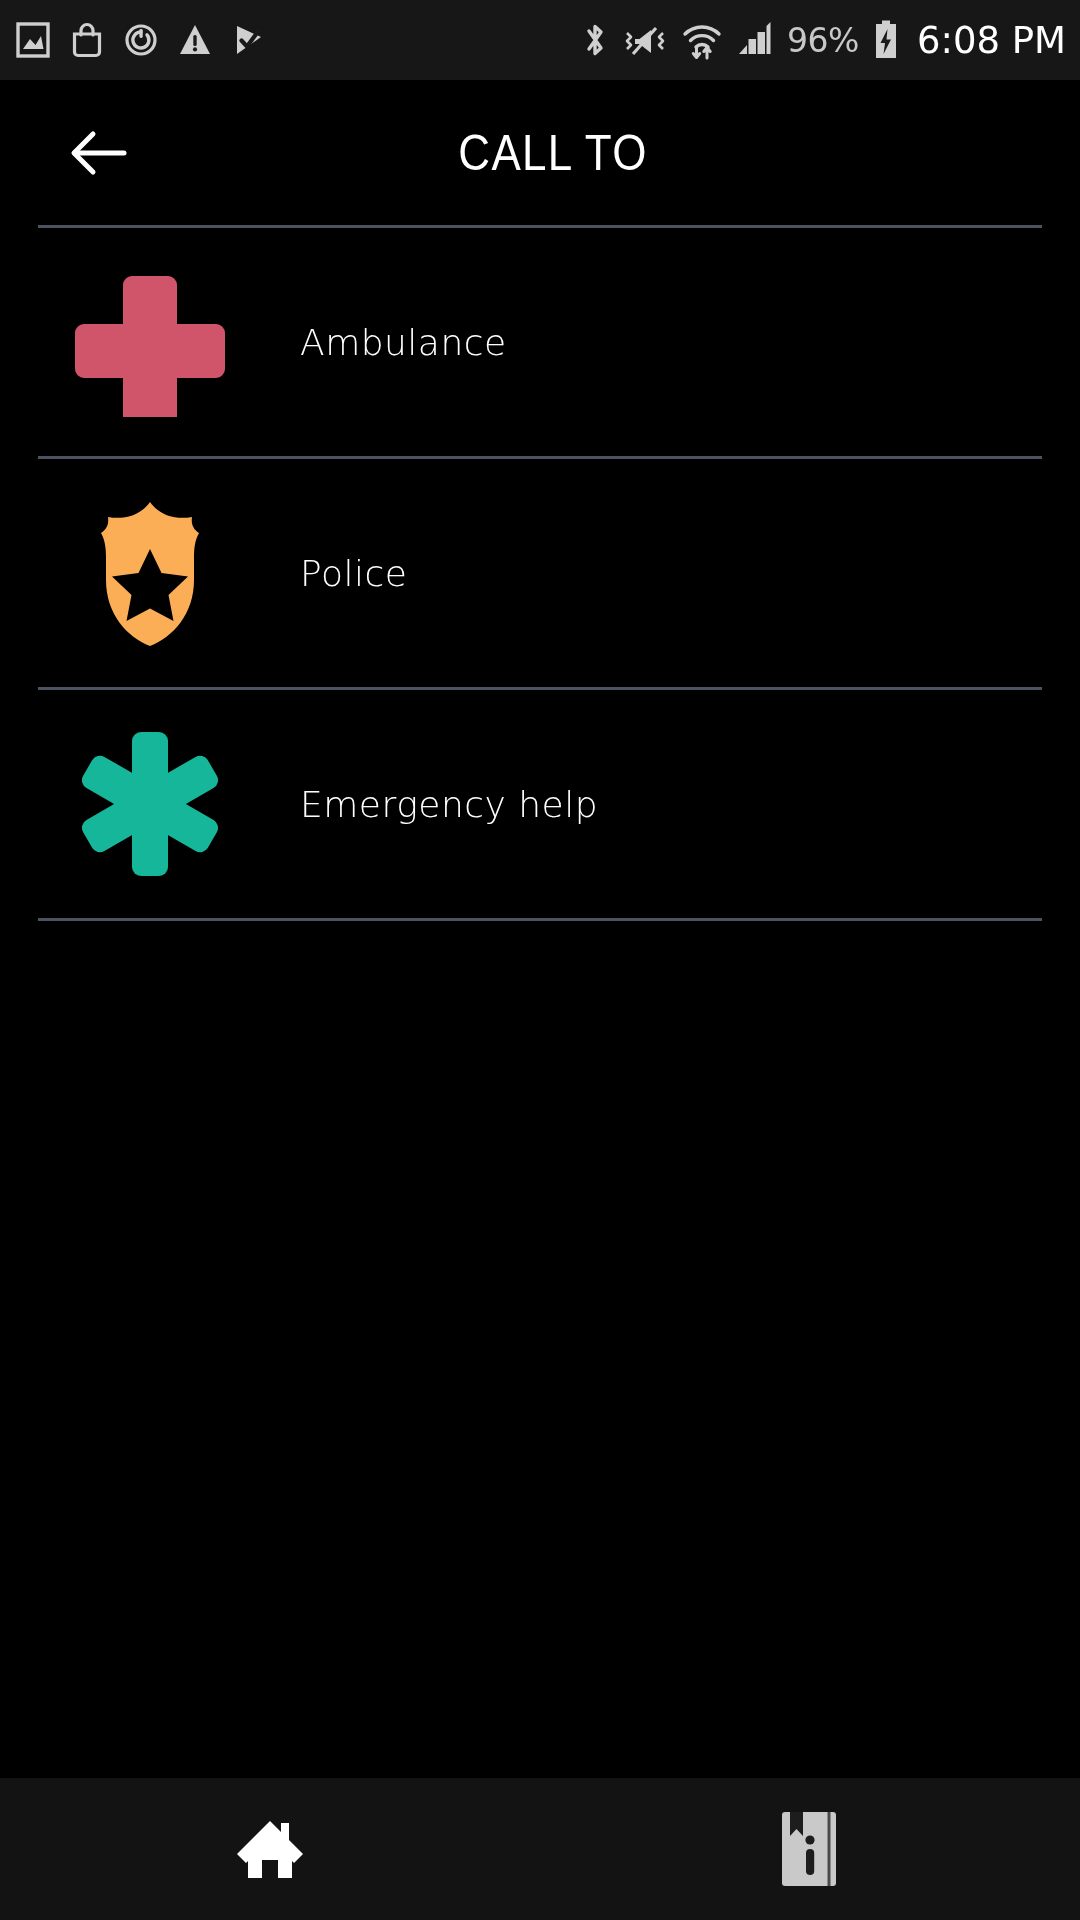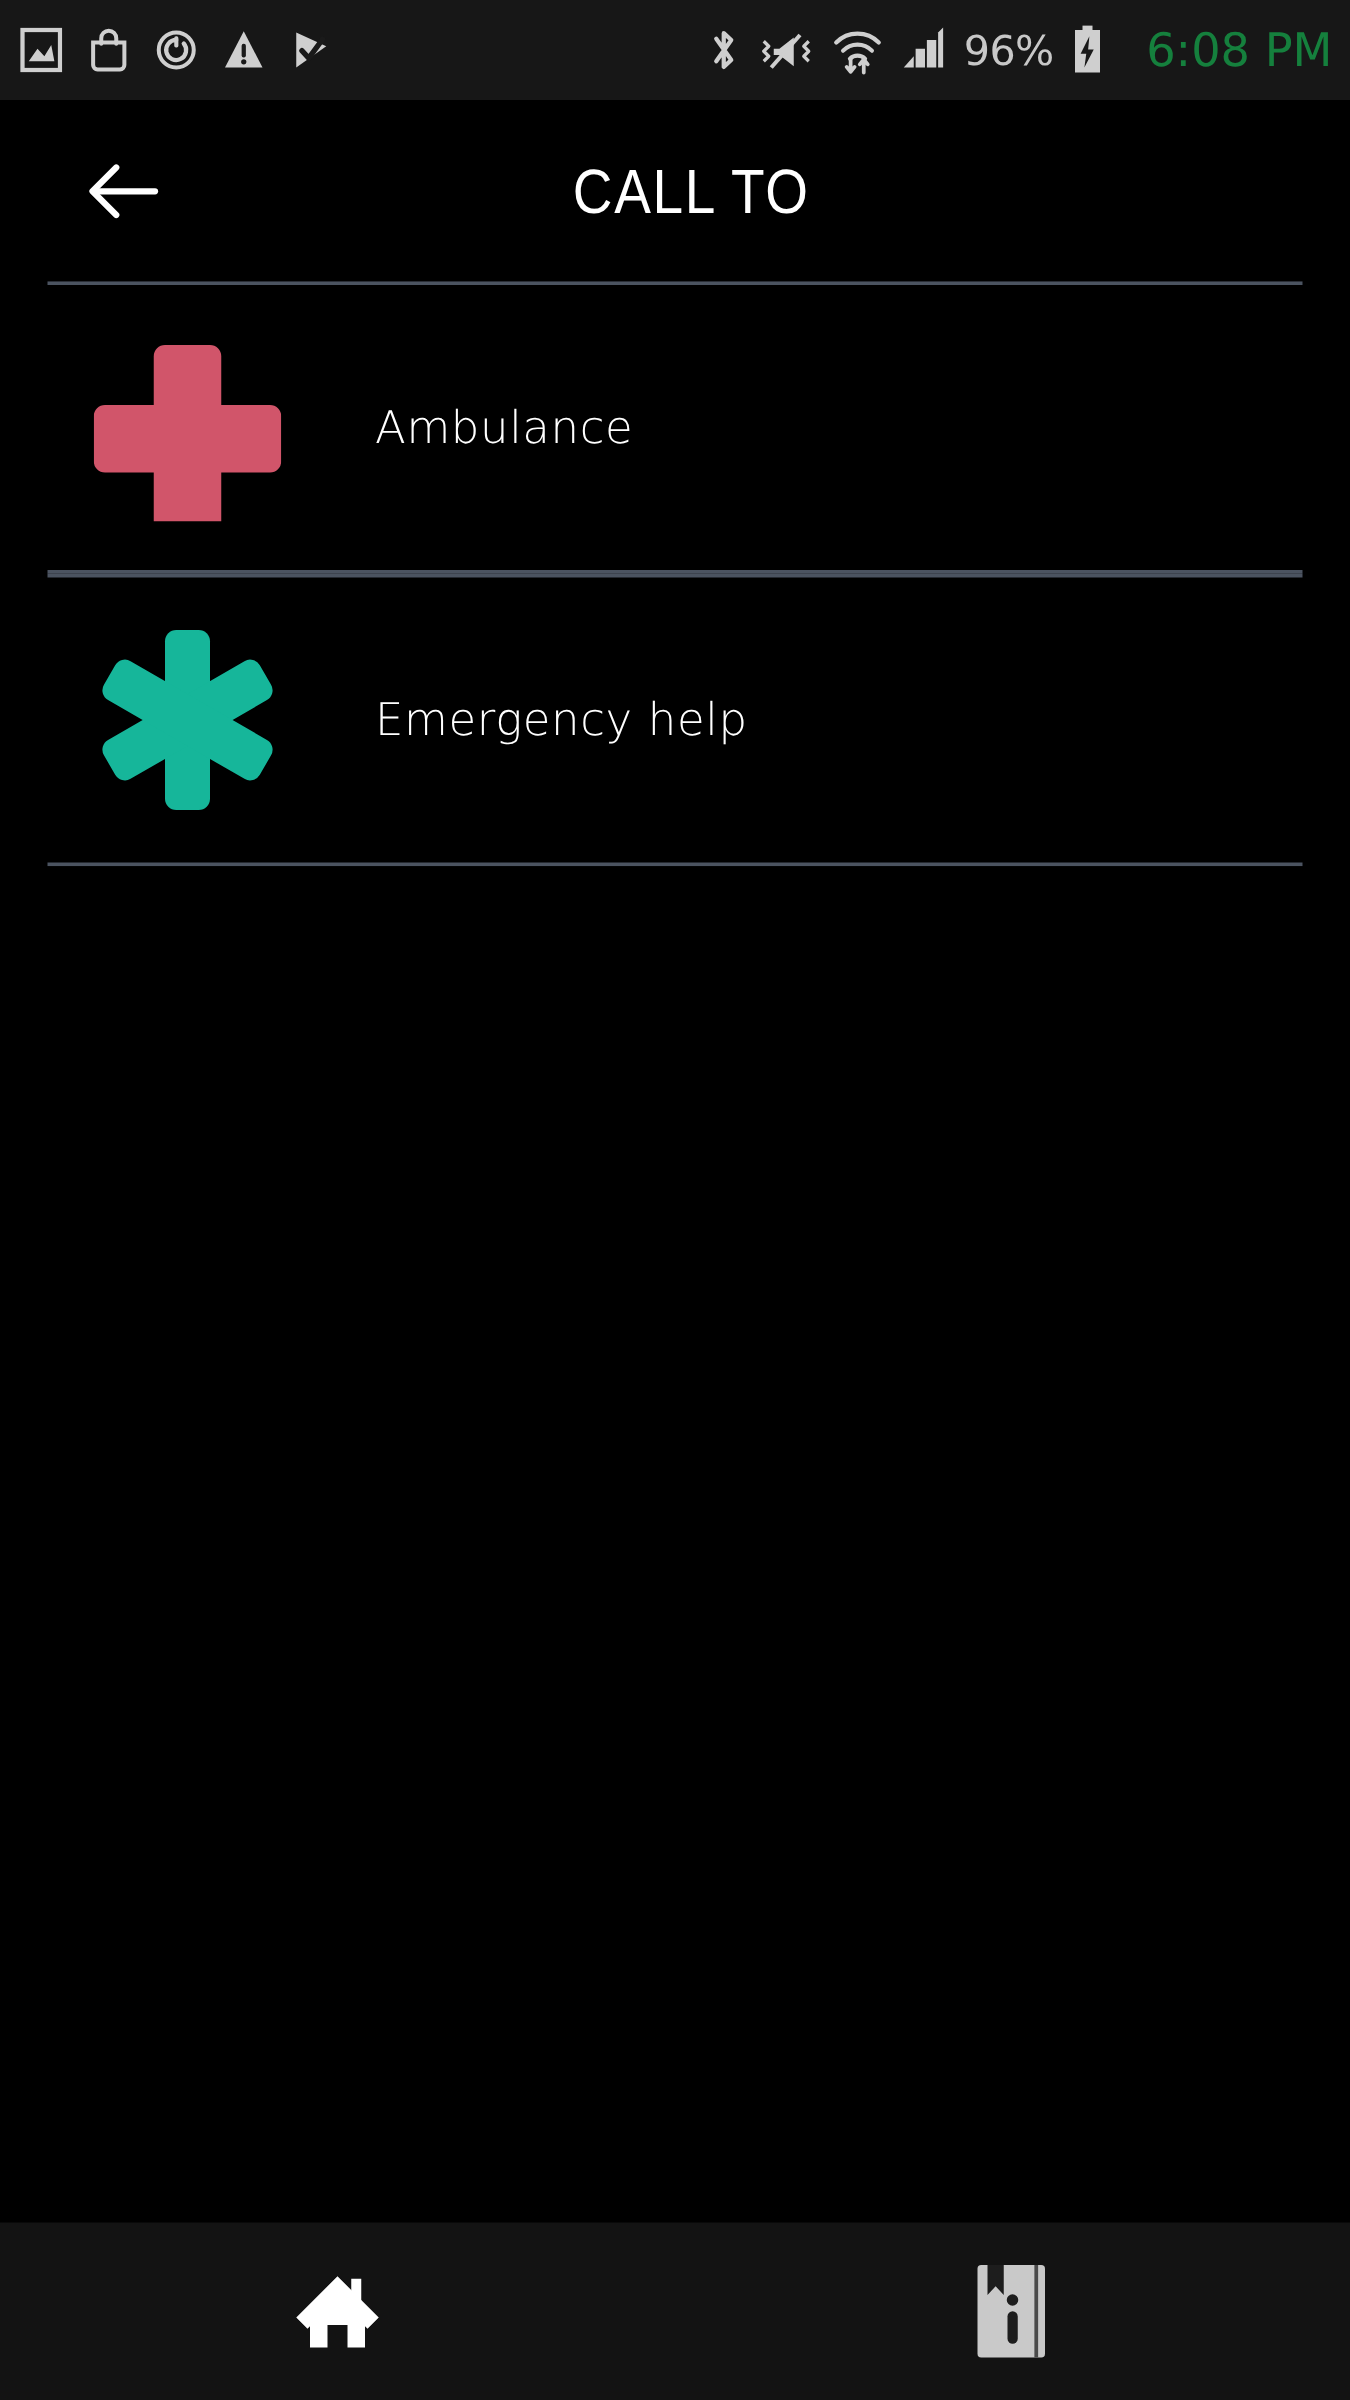--- a/index.html
+++ b/index.html
@@ -30,26 +30,26 @@
   .sb-right { display:flex; align-items:center; gap:13px; margin-left:auto; }
   .sb-icon { display:block; }
   .sb-battpct {
     color:#c8c8c8;
     font-size:33px;
     font-family:"DejaVu Sans", sans-serif;
     letter-spacing:-0.5px;
     line-height:1;
   }
   .sb-clock {
-    color:#15803d;
+    color:#ffffff;
     font-size:37px;
     font-family:"DejaVu Sans", sans-serif;
     letter-spacing:0px;
     line-height:1;
-    margin-left:20px;
+    margin-left:4px;
   }
 
   
   .appbar {
     height:145px;
     flex-shrink:0;
     position:relative;
     display:flex;
     align-items:center;
     background:#000;
@@ -225,20 +225,39 @@
       <div class="row-icon">
         <svg width="150" height="150" viewBox="0 0 150 150">
           <path d="M57 9 h36 a9 9 0 0 1 9 9 v39 h39 a9 9 0 0 1 9 9 v36 a9 9 0 0 1 -9 9 h-39 v39 a9 9 0 0 1 -9 9 h-36 a9 9 0 0 1 -9 -9 v-39 h-39 a9 9 0 0 1 -9 -9 v-36 a9 9 0 0 1 9 -9 h39 v-39 a9 9 0 0 1 9 -9 z" fill="#d1556a"></path>
         </svg>
       </div>
       <div class="row-label">Ambulance</div>
     </div>
 
     <div class="divider"></div>
 
+    <div class="row">
+      <div class="row-icon">
+        <svg width="150" height="155" viewBox="0 0 150 155">
+          <path d="M75 6
+                   C 66 19, 50 24, 33 21
+                   C 34 28, 32 33, 26 37
+                   C 30 44, 31 52, 31 62
+                   L 31 84
+                   C 31 118, 52 141, 75 150
+                   C 98 141, 119 118, 119 84
+                   L 119 62
+                   C 119 52, 120 44, 124 37
+                   C 118 33, 116 28, 117 21
+                   C 100 24, 84 19, 75 6 Z" fill="#fbae56"></path>
+          <path d="M75 53 L86.5 77 L113 80.5 L93.5 99 L98.5 125 L75 112.5 L51.5 125 L56.5 99 L37 80.5 L63.5 77 Z" fill="#000000"></path>
+        </svg>
+      </div>
+      <div class="row-label">Police</div>
+    </div>
 
     <div class="divider"></div>
 
     <div class="row">
       <div class="row-icon">
         <svg width="150" height="150" viewBox="0 0 150 150">
           <g fill="#16b69a">
             <rect x="57" y="3" width="36" height="144" rx="9"></rect>
             <rect x="57" y="3" width="36" height="144" rx="9" transform="rotate(60 75 75)"></rect>
             <rect x="57" y="3" width="36" height="144" rx="9" transform="rotate(120 75 75)"></rect>

